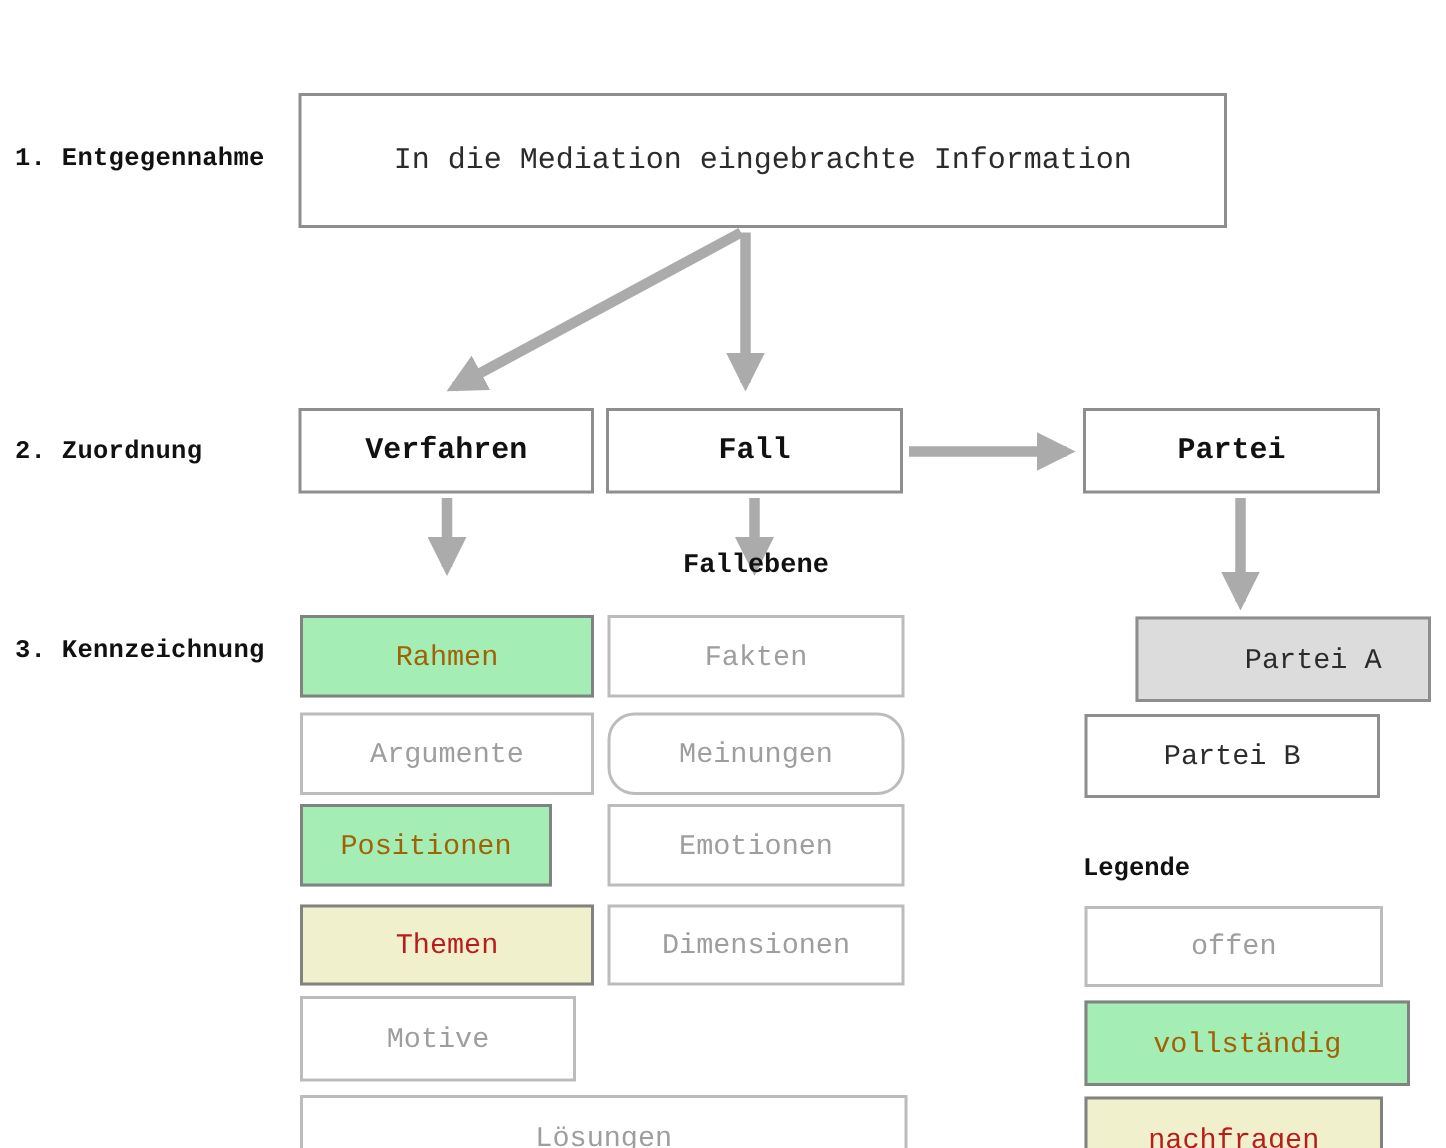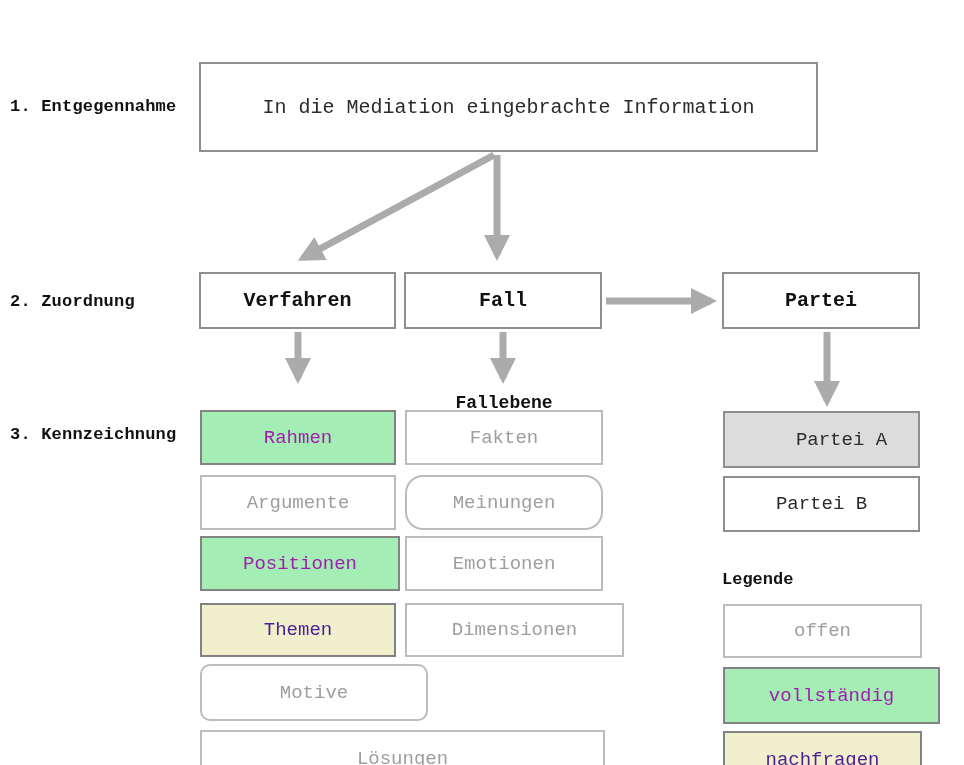--- a/index.html
+++ b/index.html
@@ -20,22 +20,22 @@
   }
   .bx{
     position:absolute;box-sizing:border-box;display:flex;align-items:center;justify-content:center;
     background:#ffffff;white-space:nowrap;
   }
   .node{border:2px solid var(--mid-border);font-weight:bold;font-size:20px;color:var(--black-text);text-align:right;}
   .hdr{
     position:absolute;text-align:center;font-weight:bold;font-size:18px;color:var(--black-text);
   }
   .cell{font-size:19px;border:2px solid var(--light-border);color:var(--muted-text);}
-  .cell.st-green{background:var(--green);border-color:var(--dark-border);color:#a21caf;}
-  .cell.st-yellow{background:var(--yellow);border-color:var(--dark-border);color:#4c1d95;}
+  .cell.st-green{background:var(--green);border-color:var(--dark-border);color:#a16207;}
+  .cell.st-yellow{background:var(--yellow);border-color:var(--dark-border);color:#b91c1c;}
   .cell.st-gray{background:var(--gray-fill);border-color:var(--mid-border);color:var(--dark-text);}
   .cell.st-white-dark{background:#ffffff;border-color:var(--mid-border);color:var(--dark-text);}
   .intake{border:2px solid var(--mid-border);font-size:20px;color:var(--dark-text);}
   .legend-title{position:absolute;text-align:left;font-weight:bold;font-size:17px;color:var(--black-text);}
 </style>
 </head>
 <body>
 
 <div class="canvas">
 
@@ -58,36 +58,36 @@
   <div class="lbl" style="left:10px;top:53px;">1. Entgegennahme</div>
   <div class="lbl" style="left:10px;top:248px;">2. Zuordnung</div>
   <div class="lbl" style="left:10px;top:381px;">3. Kennzeichnung</div>
 
   <div class="bx intake" style="left:199px;top:18px;width:619px;height:90px;">In die Mediation eingebrachte Information</div>
 
   <div class="bx node" style="left:199px;top:228px;width:197px;height:57px;">Verfahren</div>
   <div class="bx node" style="left:404px;top:228px;width:198px;height:57px;">Fall</div>
   <div class="bx node" style="left:722px;top:228px;width:198px;height:57px;">Partei</div>
 
-  <div class="hdr" style="left:405px;top:349px;width:198px;">Fallebene</div>
+  <div class="hdr" style="left:405px;top:323px;width:198px;">Fallebene</div>
 
   <div class="bx cell st-green" style="left:200px;top:366px;width:196px;height:55px;">Rahmen</div>
   <div class="bx cell" style="left:200px;top:431px;width:196px;height:55px;">Argumente</div>
-  <div class="bx cell st-green" style="left:200px;top:492px;width:200px;height:55px;">Positionen</div>
+  <div class="bx cell st-green" style="left:200px;top:492px;width:168px;height:55px;">Positionen</div>
   <div class="bx cell st-yellow" style="left:200px;top:559px;width:196px;height:54px;">Themen</div>
-  <div class="bx cell" style="left:200px;top:620px;width:228px;height:57px;border-radius:10px;">Motive</div>
+  <div class="bx cell" style="left:200px;top:620px;width:184px;height:57px;">Motive</div>
 
   <div class="bx cell" style="left:405px;top:366px;width:198px;height:55px;">Fakten</div>
   <div class="bx cell" style="left:405px;top:431px;width:198px;height:55px;border-radius:18px;">Meinungen</div>
   <div class="bx cell" style="left:405px;top:492px;width:198px;height:55px;">Emotionen</div>
-  <div class="bx cell" style="left:405px;top:559px;width:219px;height:54px;">Dimensionen</div>
+  <div class="bx cell" style="left:405px;top:559px;width:198px;height:54px;">Dimensionen</div>
 
   <div class="bx cell" style="left:200px;top:686px;width:405px;height:57px;">Lösungen</div>
 
-  <div class="bx cell st-gray" style="left:723px;top:367px;width:197px;height:57px;padding-left:40px;">Partei A</div>
+  <div class="bx cell st-gray" style="left:757px;top:367px;width:197px;height:57px;padding-left:40px;">Partei A</div>
   <div class="bx cell st-white-dark" style="left:723px;top:432px;width:197px;height:56px;">Partei B</div>
 
   <div class="legend-title" style="left:722px;top:526px;width:198px;">Legende</div>
   <div class="bx cell" style="left:723px;top:560px;width:199px;height:54px;">offen</div>
   <div class="bx cell st-green" style="left:723px;top:623px;width:217px;height:57px;">vollständig</div>
   <div class="bx cell st-yellow" style="left:723px;top:687px;width:199px;height:57px;">nachfragen</div>
 
 </div>
 
 </body></html>

